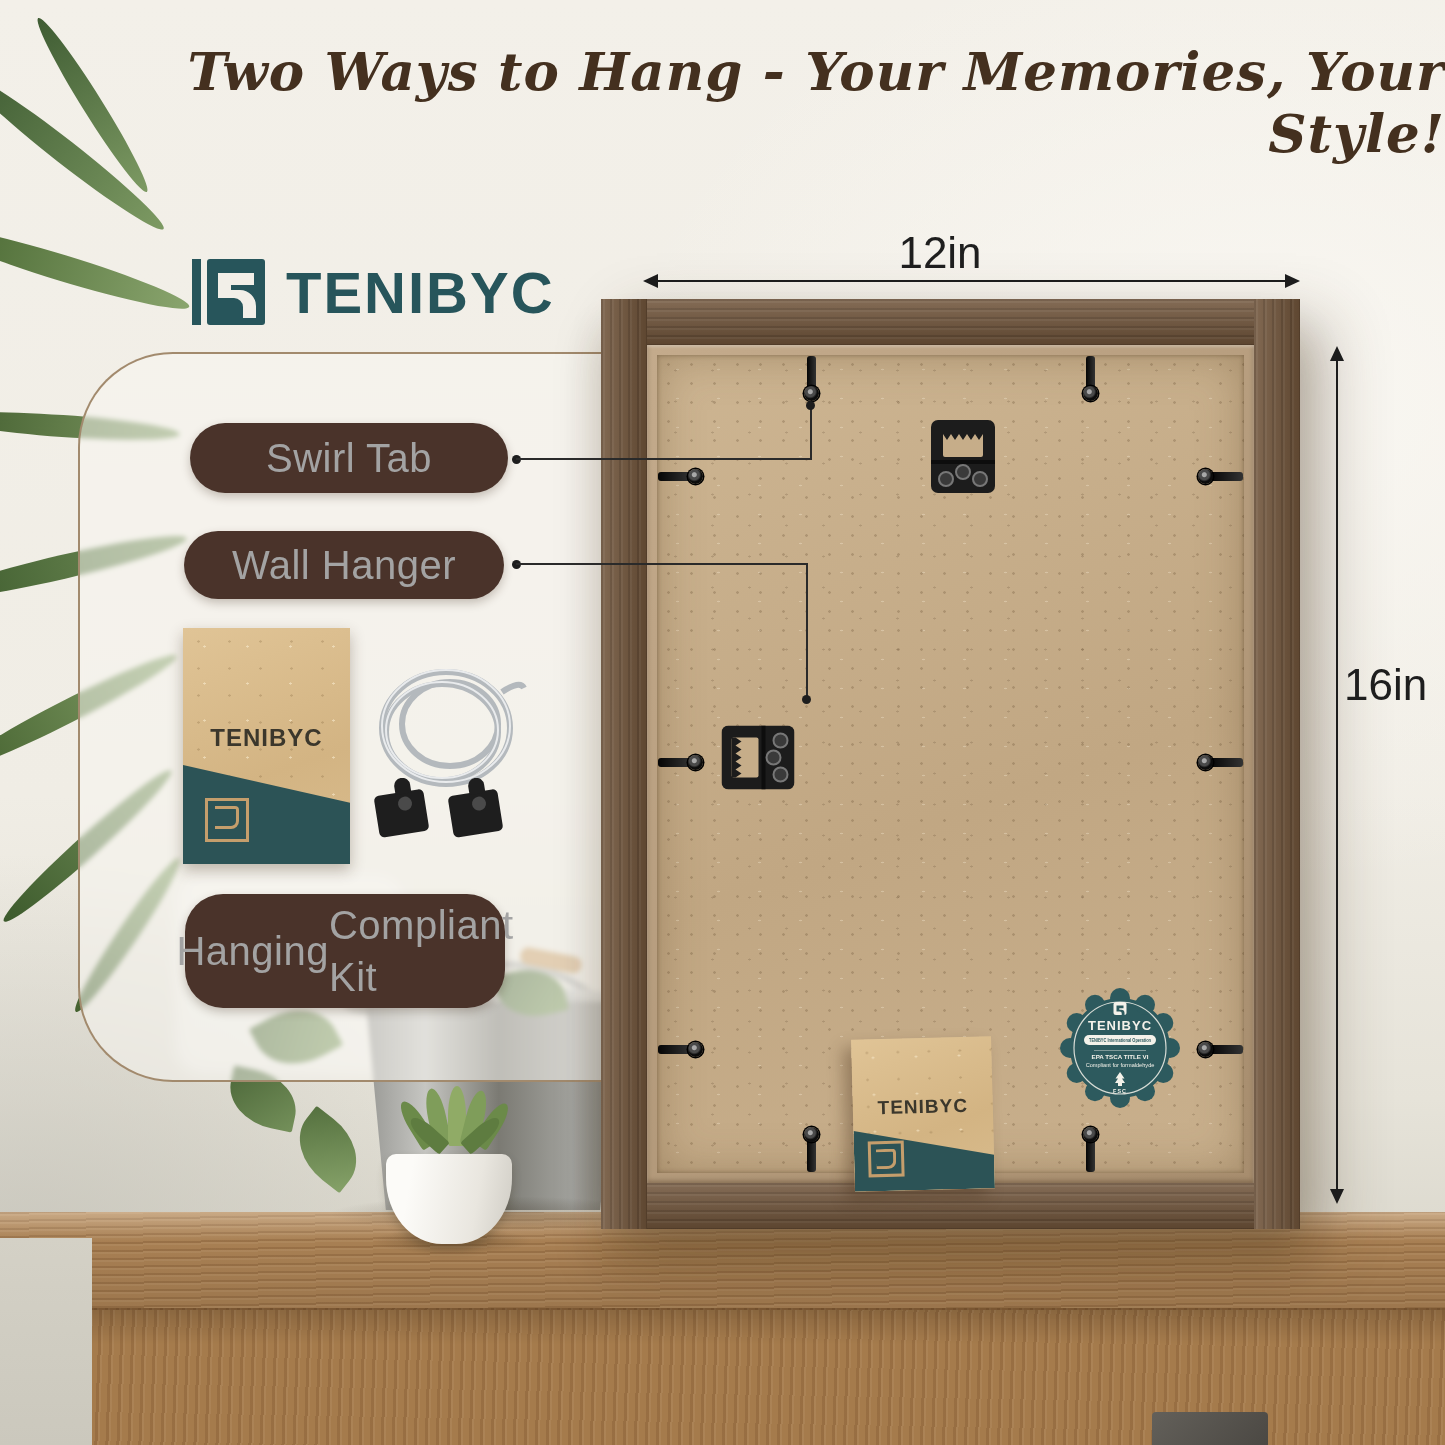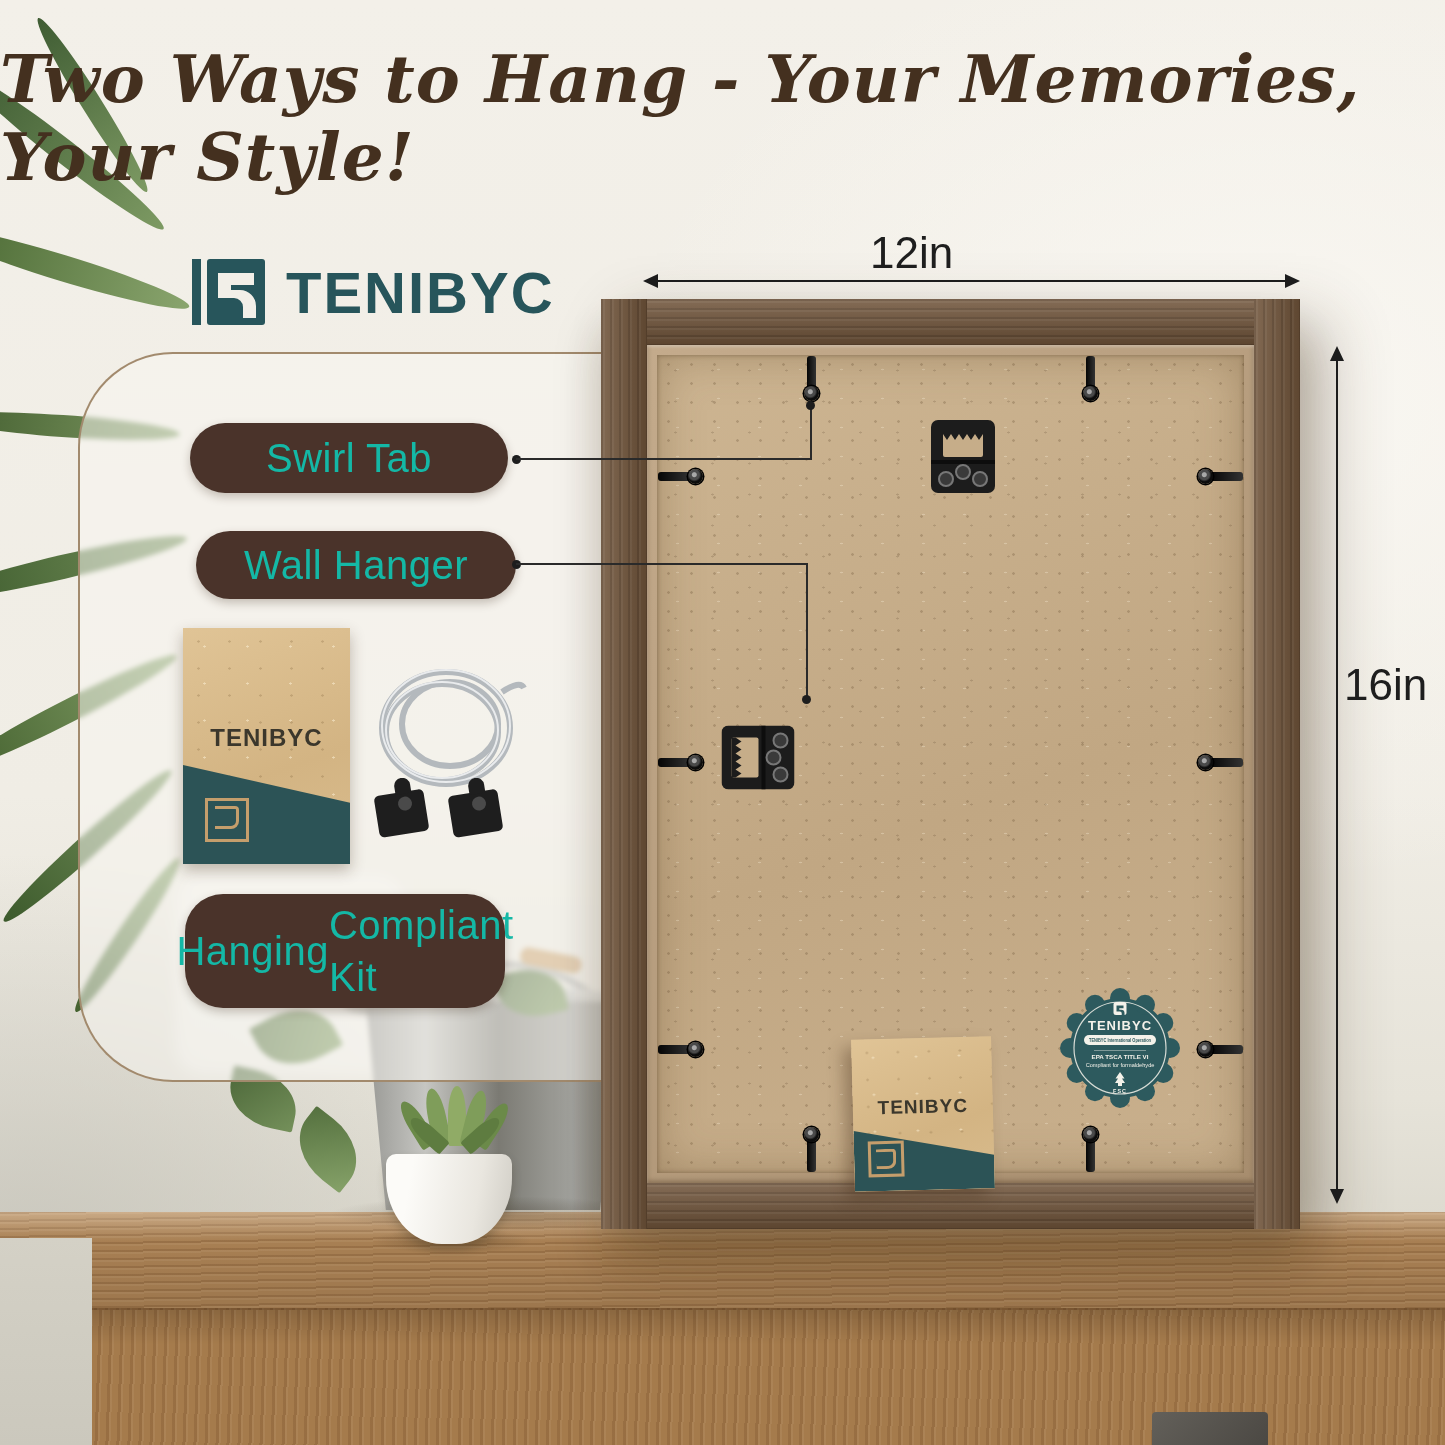--- a/index.html
+++ b/index.html
@@ -5,23 +5,23 @@
   html,body{margin:0;padding:0;background:#ddd;}
   #stage{position:relative;width:1445px;height:1445px;overflow:hidden;
     font-family:"Liberation Sans",sans-serif;
     background:
       radial-gradient(1100px 800px at 88% 28%, rgba(250,248,243,.9) 0%, rgba(250,248,243,0) 60%),
       radial-gradient(900px 760px at 2% 88%, rgba(198,196,186,.85) 0%, rgba(198,196,186,0) 55%),
       linear-gradient(180deg,#f3f0e9 0%,#f0ede5 55%,#e6e3d9 76%,#dcd9ce 86%,#d8d5ca 100%);}
   .abs{position:absolute;}
 
   
-  .headline{left:0;top:40px;width:100%;text-align:left;
+  .headline{left:0;top:40px;width:100%;text-align:right;
     font-family:"DejaVu Serif","Liberation Serif",serif;font-style:italic;font-weight:700;
-    font-size:66px;letter-spacing:1px;color:#44301f;}
+    font-size:53px;letter-spacing:1px;color:#44301f;}
 
   
   .logo{left:190px;top:252px;display:flex;align-items:center;gap:16px;}
   .logo .word{font-size:58px;font-weight:800;letter-spacing:2px;color:#27555b;}
 
   
   .blade{border-radius:50%;}
   .leaf{border-radius:4% 70% 4% 70%;}
   .spike{border-radius:50% 50% 10% 10%;}
 
@@ -36,21 +36,21 @@
   .shadow-e{background:radial-gradient(closest-side,rgba(40,30,15,.28),rgba(40,30,15,0));}
 
   
   .panel{left:78px;top:352px;width:524px;height:726px;
     border:2px solid #a28a6d;border-right:none;
     border-radius:95px 0 0 95px;
     background:rgba(248,246,240,.55);
     -webkit-backdrop-filter:blur(2.5px);backdrop-filter:blur(2.5px);}
 
   
-  .pill{background:#4a332a;color:#14b8a6;display:flex;align-items:center;justify-content:center;
+  .pill{background:#4a332a;color:#a3a3a3;display:flex;align-items:center;justify-content:center;
     font-size:40px;letter-spacing:.5px;box-shadow:0 4px 10px rgba(50,30,15,.25);}
   .pill.r{border-radius:999px;}
   .kitbox{border-radius:38px;line-height:52px;}
 
   
   .aline{background:#2a2a2a;}
   .adot{width:9px;height:9px;border-radius:50%;background:#1d1d1d;}
 
   
   .envelope{background:
@@ -169,21 +169,21 @@
   <div class="abs logo">
     <svg width="80" height="80" viewBox="0 0 80 80">
       <rect x="2" y="7" width="9" height="66" fill="#27555b"></rect>
       <rect x="17" y="7" width="58" height="66" rx="3" fill="#27555b"></rect>
       <path d="M28 21 h36 v12 h-23 v5 h9 a16 16 0 0 1 16 16 v12 h-13 v-11 a9 9 0 0 0 -9 -9 h-16 z" fill="#f2efe8"></path>
     </svg>
     <span class="word">TENIBYC</span>
   </div>
 
   <div class="abs pill r" style="left:190px;top:423px;width:318px;height:70px;">Swirl Tab</div>
-  <div class="abs pill r" style="left:196px;top:531px;width:320px;height:68px;">Wall Hanger</div>
+  <div class="abs pill r" style="left:184px;top:531px;width:320px;height:68px;">Wall Hanger</div>
   <div class="abs pill kitbox" style="left:185px;top:894px;width:320px;height:114px;">
     <span>Hanging</span>
     <span>Compliant Kit</span>
   </div>
 
   <div class="abs envelope" style="left:183px;top:628px;width:167px;height:236px;">
     <div class="abs env-brand" style="top:96px;font-size:24px;letter-spacing:1px;">TENIBYC</div>
     <div class="abs env-teal"></div>
     <div class="abs env-mark" style="left:22px;bottom:22px;width:38px;height:38px;">
         <i></i>
@@ -330,18 +330,18 @@
   <div class="abs adot" style="left:512px;top:455px;"></div>
   <div class="abs aline" style="left:516px;top:458px;width:296px;height:2px;"></div>
   <div class="abs aline" style="left:810px;top:406px;width:2px;height:54px;"></div>
   <div class="abs adot" style="left:806px;top:401px;"></div>
 
   <div class="abs adot" style="left:512px;top:560px;"></div>
   <div class="abs aline" style="left:516px;top:563px;width:292px;height:2px;"></div>
   <div class="abs aline" style="left:806px;top:563px;width:2px;height:136px;"></div>
   <div class="abs adot" style="left:802px;top:695px;"></div>
 
-  <div class="abs dim-text" style="left:870px;top:228px;width:140px;text-align:left;">12in</div>
+  <div class="abs dim-text" style="left:870px;top:228px;width:140px;text-align:center;">12in</div>
   <div class="abs dline h" style="left:645px;top:280px;width:653px;height:2px;"></div>
   <div class="abs dim-text" style="left:1344px;top:660px;">16in</div>
   <div class="abs dline v" style="left:1336px;top:348px;width:2px;height:854px;"></div>
 
 </div>
 
 </body></html>

